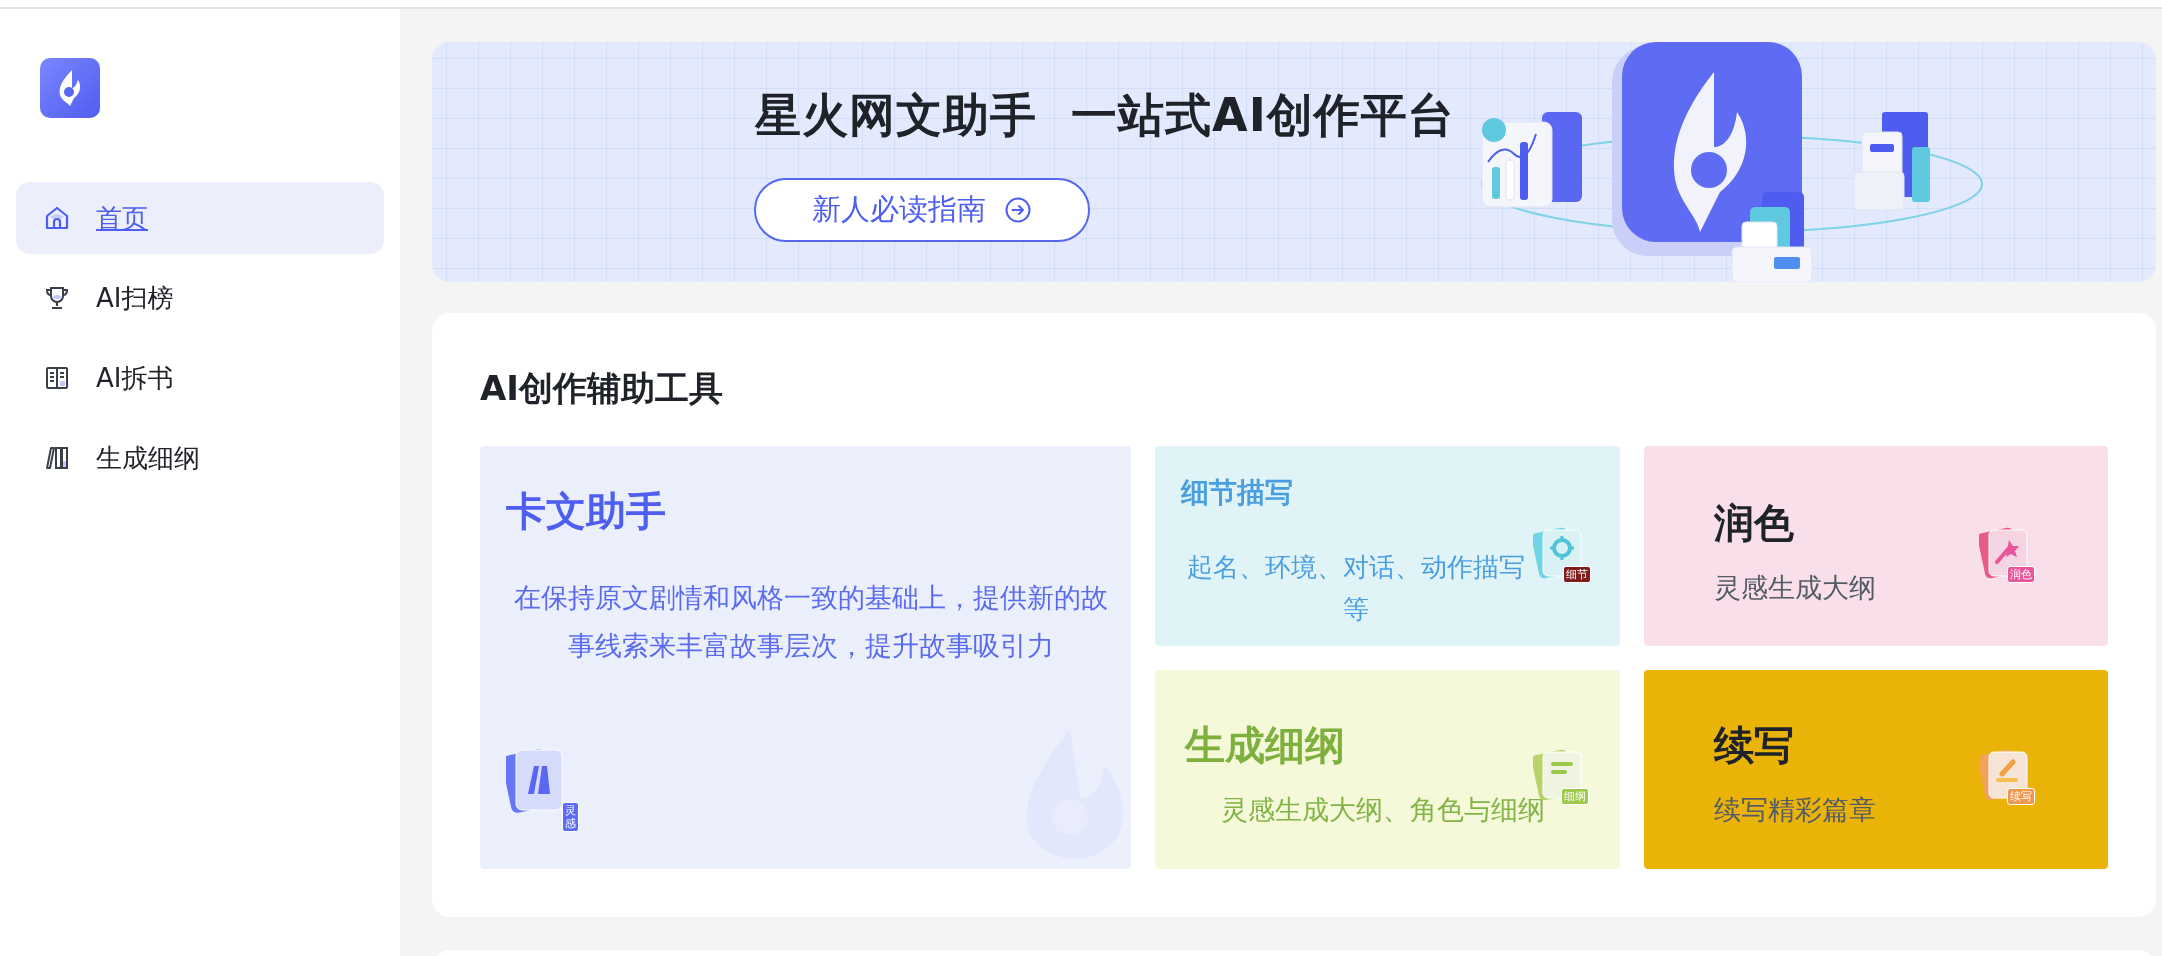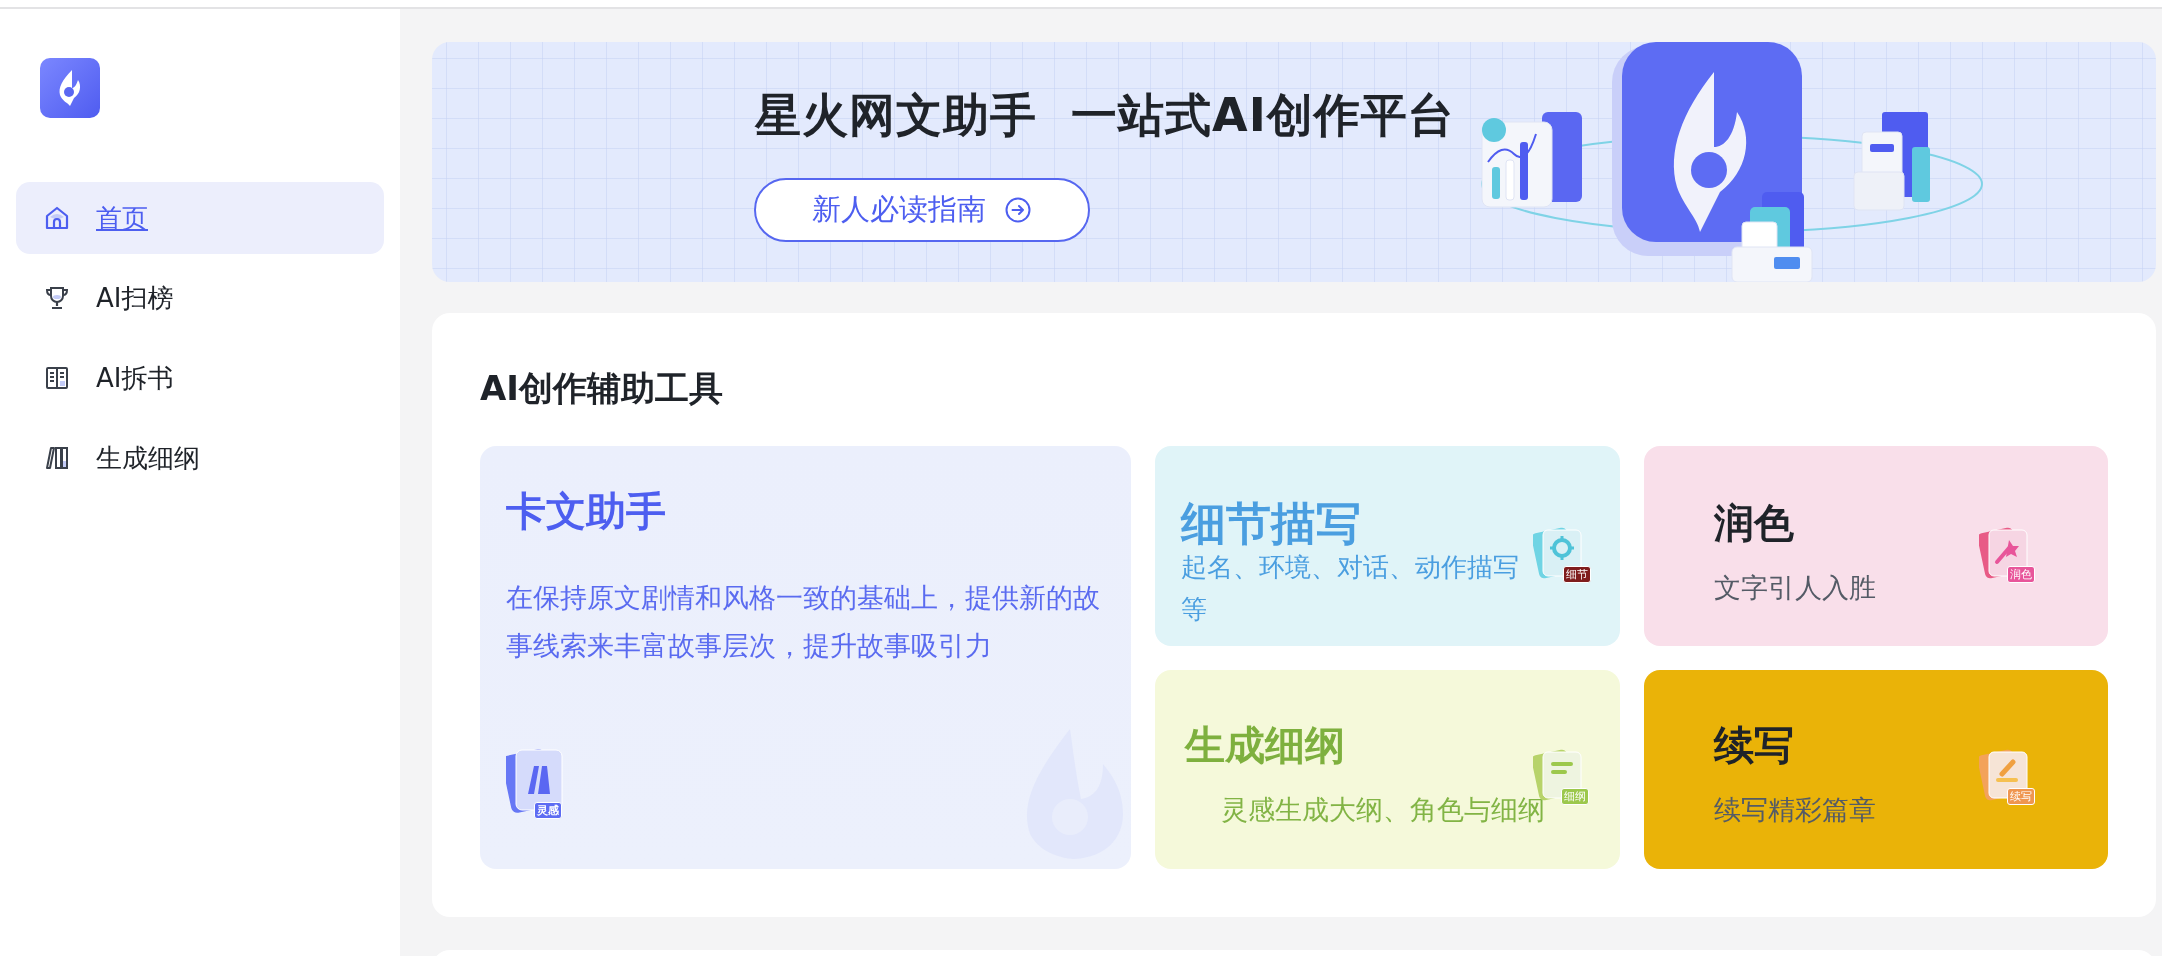--- a/index.html
+++ b/index.html
@@ -22,28 +22,28 @@
     background-image: linear-gradient(to right, rgba(200,212,245,0.6) 1px, transparent 1px), linear-gradient(to bottom, rgba(200,212,245,0.6) 1px, transparent 1px);
     background-size: 32px 30px; background-position: 14px 16px; }
   .banner-title { position: absolute; left: 323px; top: 43px; font-size: 46px; font-weight: bold; color: #1f2329; white-space: pre; letter-spacing: 1px; }
   .banner-btn { position: absolute; left: 322px; top: 136px; width: 336px; height: 64px; border: 2px solid #5667f0; border-radius: 32px; background: #fff; display: flex; align-items: center; justify-content: center; cursor: pointer; }
   .banner-btn .t { font-size: 29px; color: #4d5ef0; }
   .banner-btn .a { margin-left: 18px; width: 28px; height: 28px; }
   .illus { position: absolute; left: 1030px; top: 0; width: 560px; height: 240px; }
 
   .tools { position: absolute; left: 432px; top: 313px; width: 1724px; height: 604px; background: #fff; border-radius: 18px; }
   .tools-title { position: absolute; left: 48px; top: 53px; font-size: 34px; font-weight: bold; color: #1f2329; }
-  .card { position: absolute; border-radius: 16px; overflow: hidden; cursor: pointer; }
+  .card { position: absolute; border-radius: 4px; overflow: hidden; cursor: pointer; text-align: center; }
   .card .ct { position: absolute; font-weight: bold; }
   .card .cd { position: absolute; }
   .c1 { left: 48px; top: 133px; width: 651px; height: 423px; background: linear-gradient(180deg,#ebeffc,#ecf0fc); }
   .c1 .ct { left: 26px; top: 38px; font-size: 40px; color: #4d5ef0; }
   .c1 .cd { left: 26px; top: 128px; width: 610px; font-size: 27px; line-height: 48px; color: #5a6bf0; }
   .c2 { left: 723px; top: 133px; width: 465px; height: 200px; background: #e0f4f8; }
-  .c2 .ct { left: 26px; top: 28px; font-size: 45px; color: #4a9ee0; margin-top: 20px; }
+  .c2 .ct { left: 26px; top: 28px; font-size: 28px; color: #4a9ee0; }
   .c2 .cd { left: 26px; top: 100px; width: 350px; font-size: 26px; line-height: 42px; color: #4a9ee0; }
   .c3 { left: 1212px; top: 133px; width: 464px; height: 200px; background: #f9dfea; }
   .c3 .ct { left: 70px; top: 50px; font-size: 40px; color: #1f2329; }
   .c3 .cd { left: 70px; top: 124px; font-size: 27px; color: #545b66; }
   .c4 { left: 723px; top: 357px; width: 465px; height: 199px; background: #f5f9da; }
   .c4 .ct { left: 30px; top: 48px; font-size: 40px; color: #7eb03e; }
   .c4 .cd { left: 30px; top: 122px; font-size: 27px; color: #82b445; margin-left: 36px; }
   .c5 { left: 1212px; top: 357px; width: 464px; height: 199px; background: #eab308; }
   .c5 .ct { left: 70px; top: 48px; font-size: 40px; color: #1f2329; }
   .c5 .cd { left: 70px; top: 122px; font-size: 27px; color: #545b66; }
@@ -169,21 +169,21 @@
 
   <div class="card c1">
     <div class="ct">卡文助手</div>
     <div class="cd">在保持原文剧情和风格一致的基础上，提供新的故事线索来丰富故事层次，提升故事吸引力</div>
     <div class="badge-ico" style="left:26px; top:300px; width:64px; height:72px;">
       <svg width="64" height="72" viewBox="0 0 64 72">
         <rect x="0" y="6" width="44" height="58" rx="6" fill="#6677f5" transform="rotate(-12 22 35)"></rect>
         <rect x="10" y="4" width="46" height="60" rx="6" fill="#d5dbfb" stroke="#fff"></rect>
         <path d="M22 48 L28 20 L33 20 L28 48 Z M32 48 L36 20 L41 20 L44 48 Z" fill="#5a67f2"></path>
       </svg>
-      <span class="tag" style="left:28px; top:56px; background:#5d6cf3;font-weight:bold;">灵感</span>
+      <span class="tag" style="left:56px; top:56px; background:#5d6cf3;">灵感</span>
     </div>
     <div style="position:absolute; right:6px; bottom:10px; width:110px; height:130px;">
       <svg width="110" height="130" viewBox="0 0 110 130">
           <path d="M55 0 C20 45 5 75 15 105 C25 125 50 130 60 130 C90 128 108 110 108 85 C108 60 96 45 88 35 C88 60 78 68 66 70 C60 40 58 20 55 0 Z" fill="#e2e7fb"></path>
           <circle cx="55" cy="88" r="18" fill="#e9edfb"></circle>
         </svg>
     </div>
   </div>
 
   <div class="card c2">
@@ -195,21 +195,21 @@
         <rect x="10" y="6" width="38" height="46" rx="5" fill="#d9f0f5" stroke="#fff"></rect>
         <circle cx="29" cy="24" r="8" fill="none" stroke="#4fc3d8" stroke-width="4"></circle>
         <path d="M29 12 V16 M29 32 V36 M17 24 H21 M37 24 H41" stroke="#4fc3d8" stroke-width="3"></path>
       </svg>
       <span class="tag" style="left:30px; top:42px; background:#7f1d1d;">细节</span>
     </div>
   </div>
 
   <div class="card c3">
     <div class="ct">润色</div>
-    <div class="cd">文字引人入胜</div>
+    <div class="cd">灵感生成大纲</div>
     <div class="badge-ico" style="left:335px; top:78px; width:60px; height:60px;">
       <svg width="60" height="60" viewBox="0 0 60 60">
         <rect x="2" y="6" width="36" height="46" rx="5" fill="#e85b86" transform="rotate(-12 20 29)"></rect>
         <rect x="10" y="6" width="38" height="46" rx="5" fill="#f6d5e3" stroke="#fff"></rect>
         <path d="M18 38 L30 24" stroke="#e8559a" stroke-width="4" stroke-linecap="round"></path>
         <path d="M30 16 L34 22 L40 22 L36 27 L38 33 L32 30 L27 33 L28 27 Z" fill="#e8559a"></path>
       </svg>
       <span class="tag" style="left:28px; top:42px; background:#e8559a;">润色</span>
     </div>
   </div>

